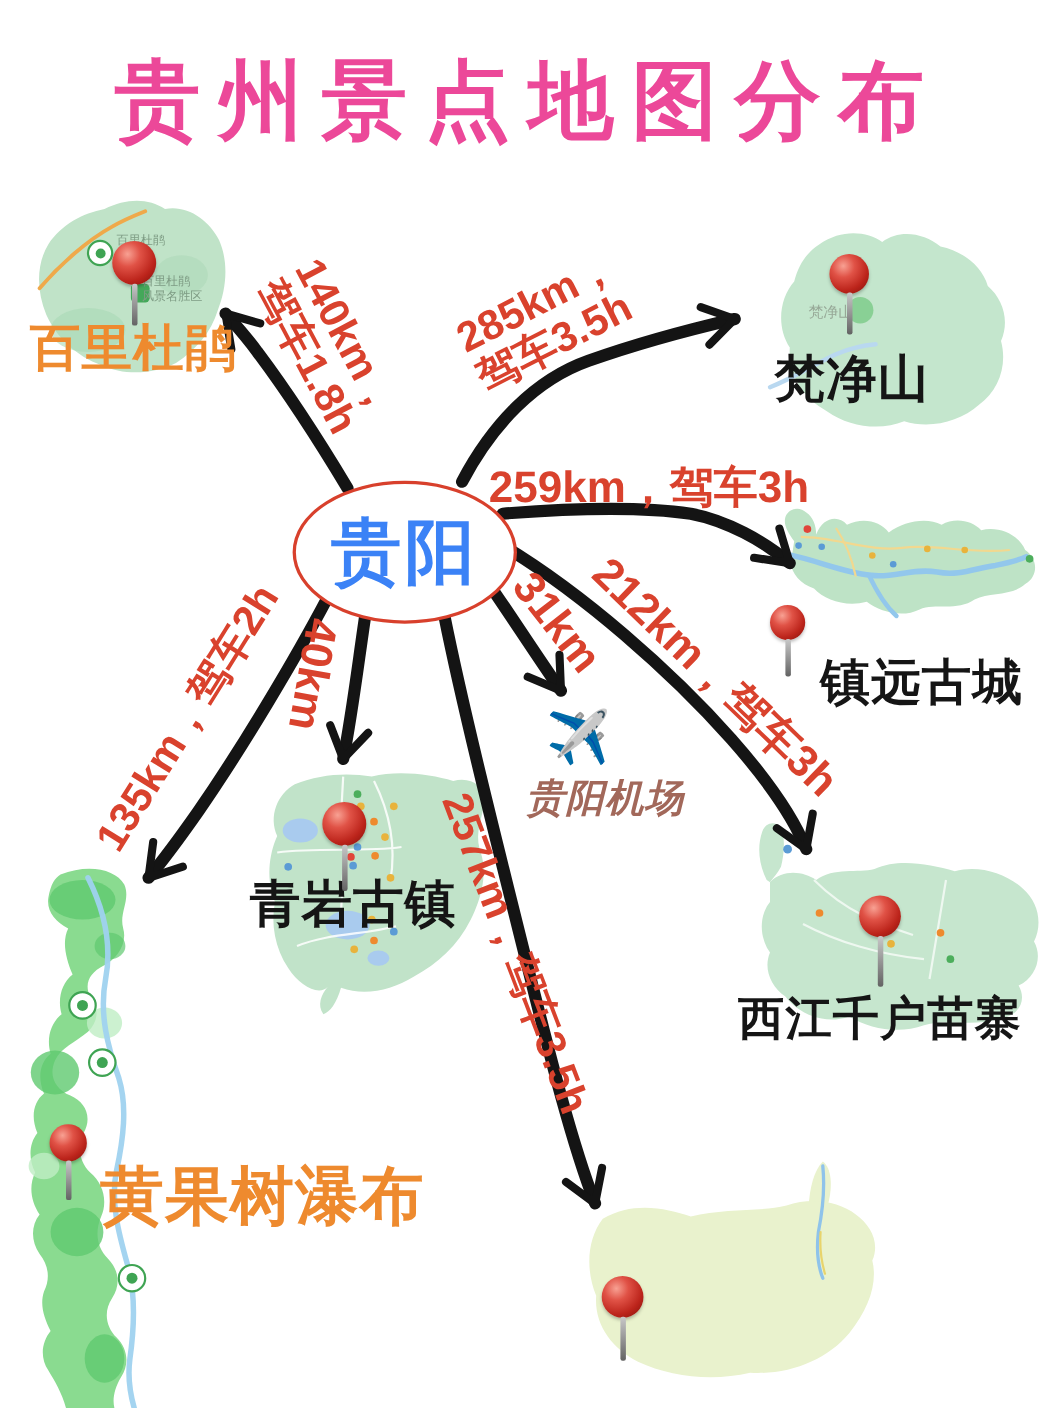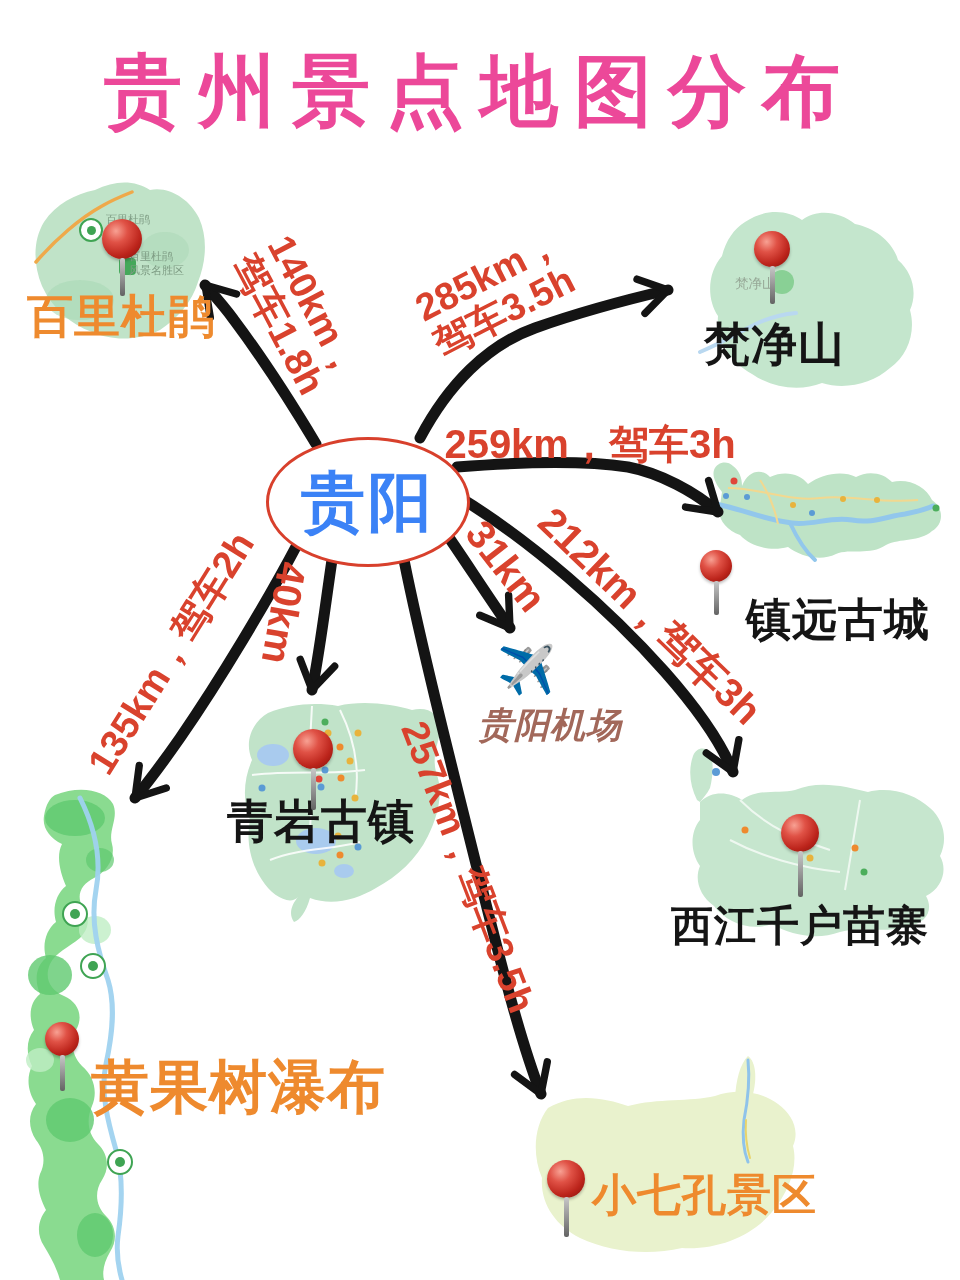--- a/index.html
+++ b/index.html
@@ -170,21 +170,20 @@
   <div class="route-label" style="left:284px;top:613px;font-size:40px;transform:translate(-50%,-50%) rotate(100deg);">40km</div>
   <div class="route-label" style="left:171px;top:653px;font-size:38px;transform:translate(-50%,-50%) rotate(-58deg);">135km，驾车2h</div>
   <div class="route-label" style="left:468px;top:867px;font-size:38px;transform:translate(-50%,-50%) rotate(69deg);">257km，驾车3.5h</div>
 
   <div class="place-label orange" style="left:27px;top:286px;font-size:46px;">百里杜鹃</div>
   <div class="place-label black" style="left:704px;top:314px;font-size:46px;">梵净山</div>
   <div class="place-label black" style="left:746px;top:546px;font-size:45px;margin-top:44px;">镇远古城</div>
   <div class="place-label black" style="left:671px;top:882px;font-size:42px;margin-top:16px;">西江千户苗寨</div>
   <div class="place-label black" style="left:227px;top:791px;font-size:46px;">青岩古镇</div>
   <div class="place-label orange" style="left:91px;top:1049px;font-size:58px;">黄果树瀑布</div>
-  <div class="place-label orange" style="left:592px;top:1166px;font-size:44px;">小七孔景区</div>
   <div class="place-label brown" style="left:478px;top:702px;font-size:35px;font-weight:700;font-style:italic;">贵阳机场</div>
 
   <div class="plane" style="left:497px;top:646px;">✈️</div>
 
   <div class="poi-circle" style="left:79px;top:218px;width:20px;height:20px;">
       <i style="width:9px;height:9px;"></i>
     </div>
   <div class="anno" style="left:106px;top:213px;">
     <span style="display:block;">百里杜鹃</span>
     <span style="display:block;">坡景区</span>

